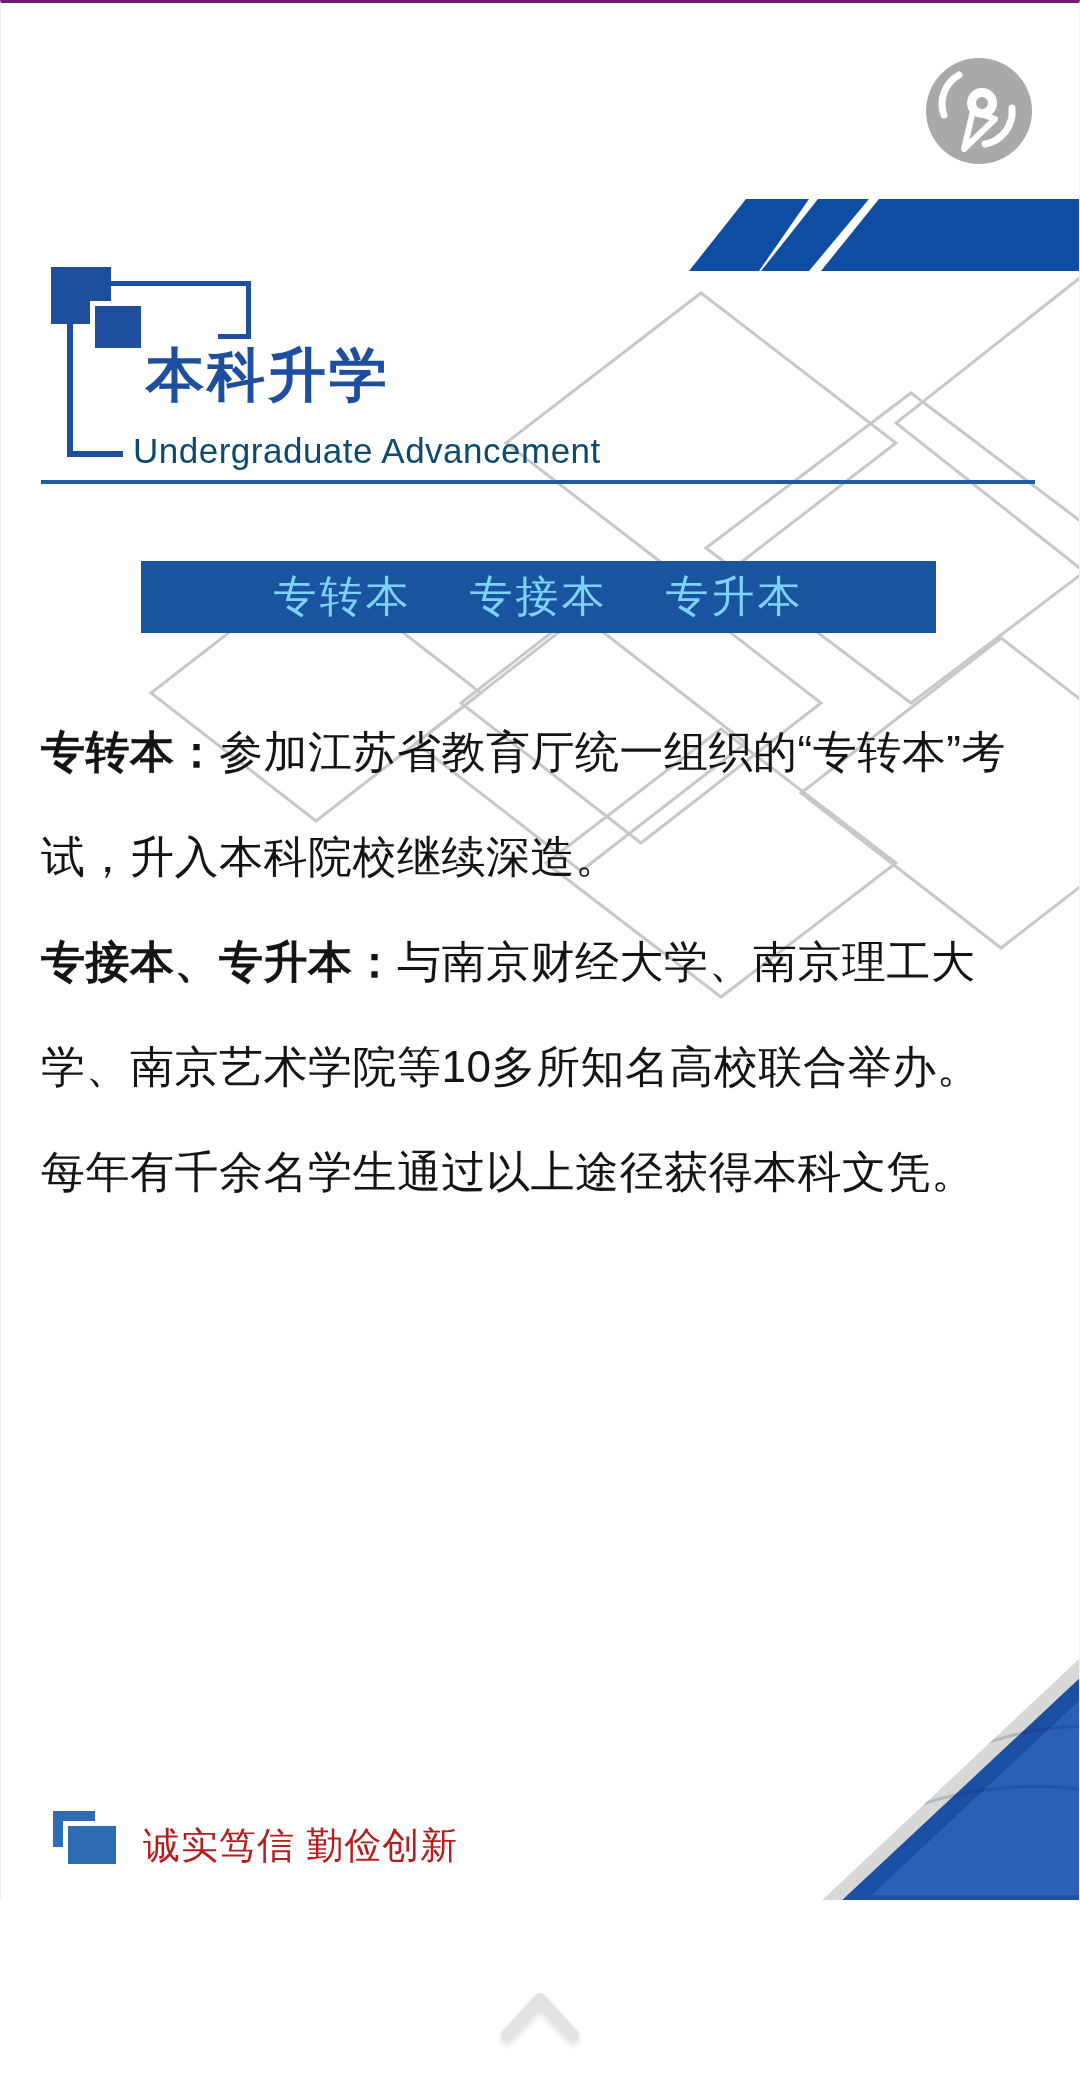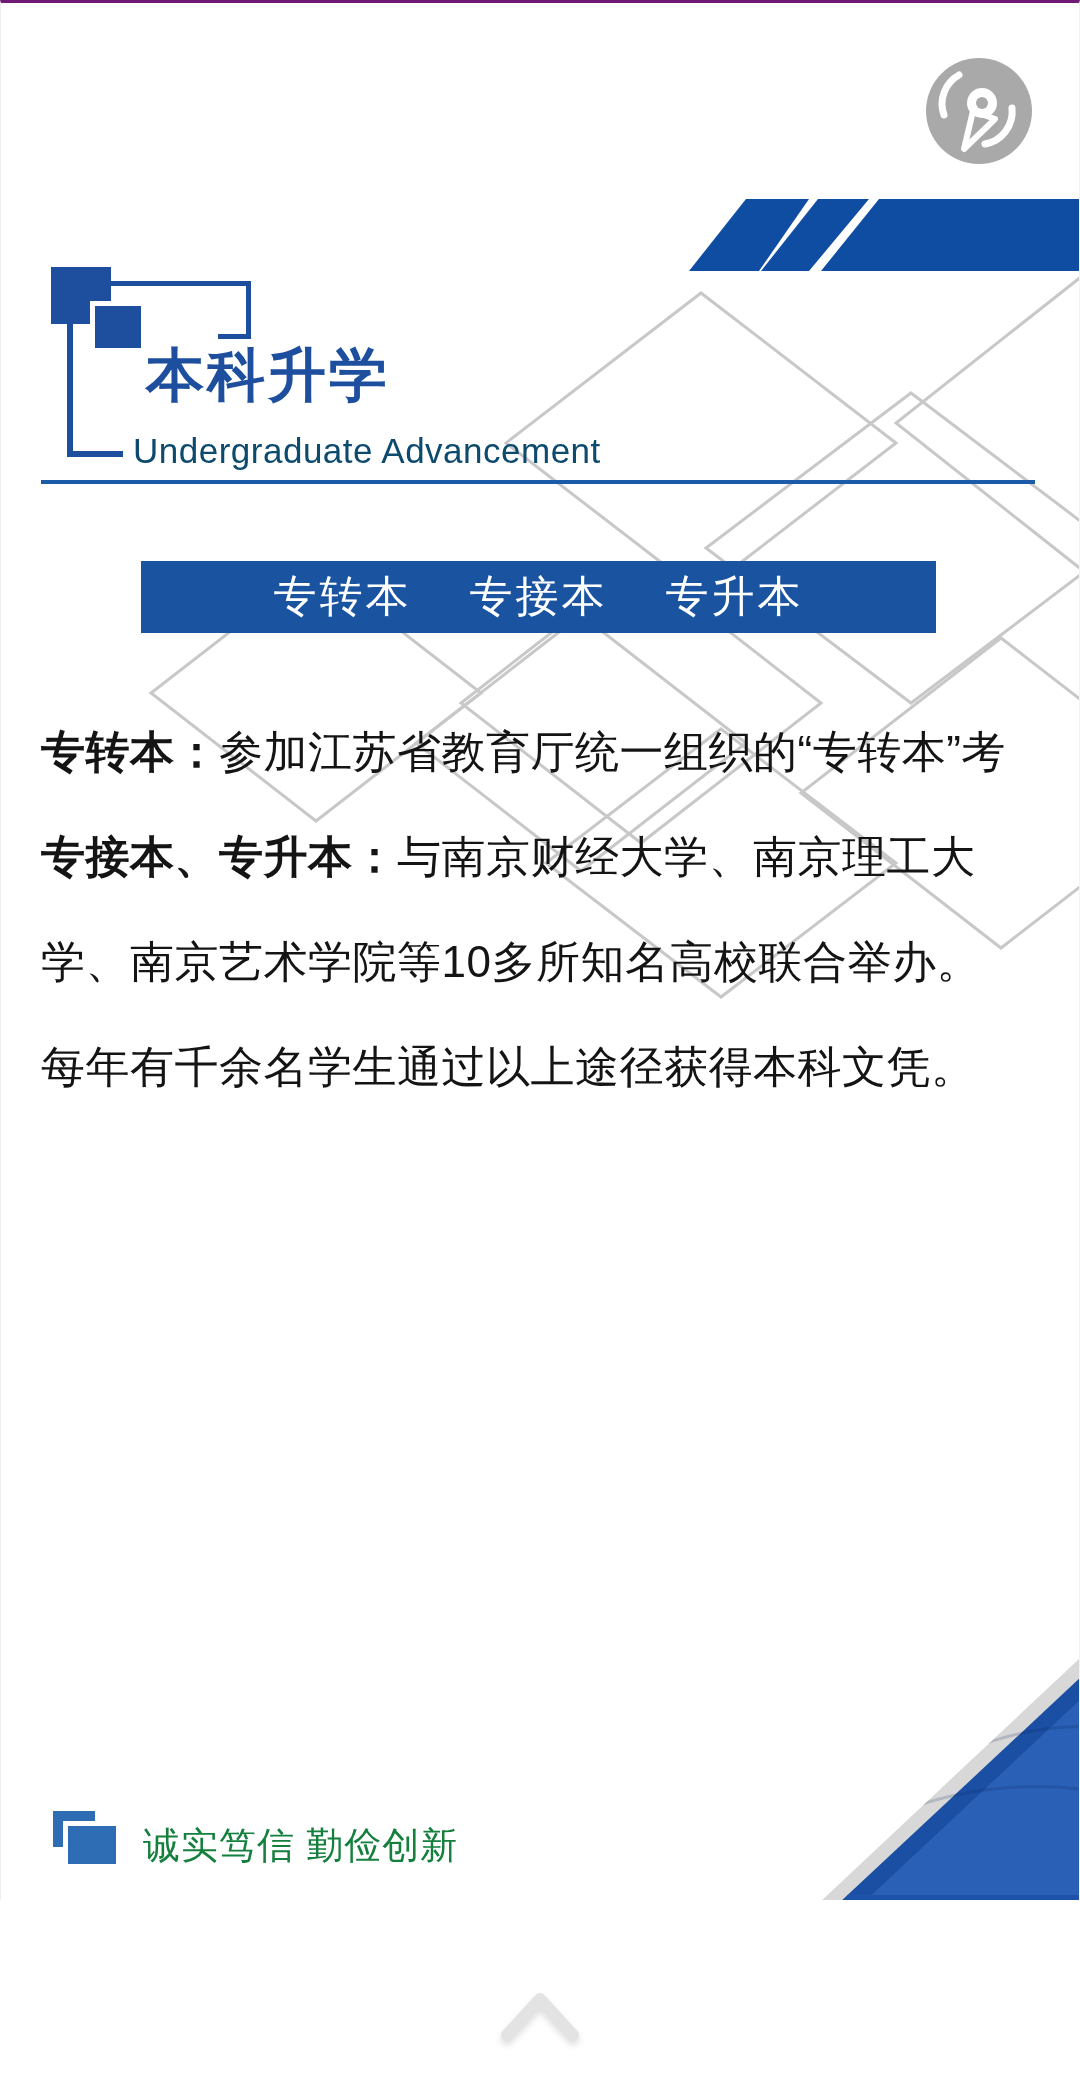--- a/index.html
+++ b/index.html
@@ -28,30 +28,30 @@
   .t-vline{position:absolute;left:66px;top:318px;width:6px;height:136px;background:#1d4f9e;}
   .t-hline{position:absolute;left:66px;top:448px;width:56px;height:6px;background:#1d4f9e;}
   .t-sq-big{position:absolute;left:50px;top:264px;width:60px;height:57px;background:#1d4f9e;}
   .t-sq-small{position:absolute;left:94px;top:303px;width:46px;height:42px;background:#1d4f9e;box-shadow:0 0 0 5px #ffffff;}
   .title-cn{position:absolute;left:145px;top:334px;font-size:58px;font-weight:700;color:#1d4f9e;letter-spacing:3px;white-space:nowrap;}
   .title-en{position:absolute;left:132px;top:428px;font-size:35px;font-weight:500;color:#0c4a6e;letter-spacing:0.5px;white-space:nowrap;}
   .divider{position:absolute;left:40px;top:477px;width:994px;height:4px;background:#1d5aa8;}
   
   .banner{position:absolute;left:140px;top:558px;width:795px;height:72px;background:#1a54a1;
     display:flex;align-items:center;justify-content:center;gap:58px;}
-  .banner span{color:#ffffff;font-size:43px;font-weight:500;letter-spacing:3px;white-space:nowrap;}
+  .banner span{color:#7dd3fc;font-size:43px;font-weight:500;letter-spacing:3px;white-space:nowrap;}
   
   .body-text{position:absolute;left:40px;top:696px;width:1010px;color:#141414;font-size:44px;}
   .body-text .line{height:105px;line-height:105px;white-space:nowrap;letter-spacing:0.5px;}
   .body-text b{font-weight:700;}
   .para.bold-all .line{font-weight:400;}
   
   .f-sq-back{position:absolute;left:52px;top:1808px;width:42px;height:36px;background:#2e6db4;}
   .f-sq-front{position:absolute;left:67px;top:1823px;width:48px;height:38px;background:#2e6db4;box-shadow:0 0 0 5px #ffffff;}
-  .motto{position:absolute;left:142px;top:1818px;font-size:37px;color:#15803d;font-weight:500;letter-spacing:1px;white-space:nowrap;}
+  .motto{position:absolute;left:142px;top:1818px;font-size:37px;color:#b91c1c;font-weight:500;letter-spacing:1px;white-space:nowrap;}
   
   .tri{position:absolute;left:812px;top:1652px;width:268px;height:248px;background:#d8d8d8;
     clip-path:polygon(6px 248px,268px 2px,268px 248px,0 248px);overflow:hidden;}
   .tri .dark{position:absolute;inset:0;background:#1b4fa4;clip-path:polygon(26px 248px,268px 22px,268px 248px,0 248px);}
   .tri .main{position:absolute;inset:0;background:#2a60b6;clip-path:polygon(50px 248px,268px 44px,268px 248px,0 248px);}
   .tri .curve{position:absolute;border-radius:50%;border:3px solid rgba(10,35,85,0.18);}
   .tri .c1{width:620px;height:620px;left:-40px;top:70px;}
   .tri .c2{width:760px;height:760px;left:-160px;top:130px;}
   .tri .band{position:absolute;left:34px;right:0;bottom:0;height:8px;background:#1d52a8;}
   
@@ -102,20 +102,21 @@
 
     <span>专转本</span>
         <span>专接本</span>
         <span>专升本</span>
       </div>
 
     <div class="body-text">
 
     <div class="para">
           <div class="line"><b>专转本：</b>参加江苏省教育厅统一组织的“专转本”考</div>
+          <div class="line">试，升入本科院校继续深造。</div>
         </div>
         <div class="para">
           <div class="line"><b>专接本、专升本：</b>与南京财经大学、南京理工大</div>
           <div class="line">学、南京艺术学院等10多所知名高校联合举办。</div>
         </div>
         <div class="para bold-all">
           <div class="line">每年有千余名学生通过以上途径获得本科文凭。</div>
         </div>
       </div>
 

